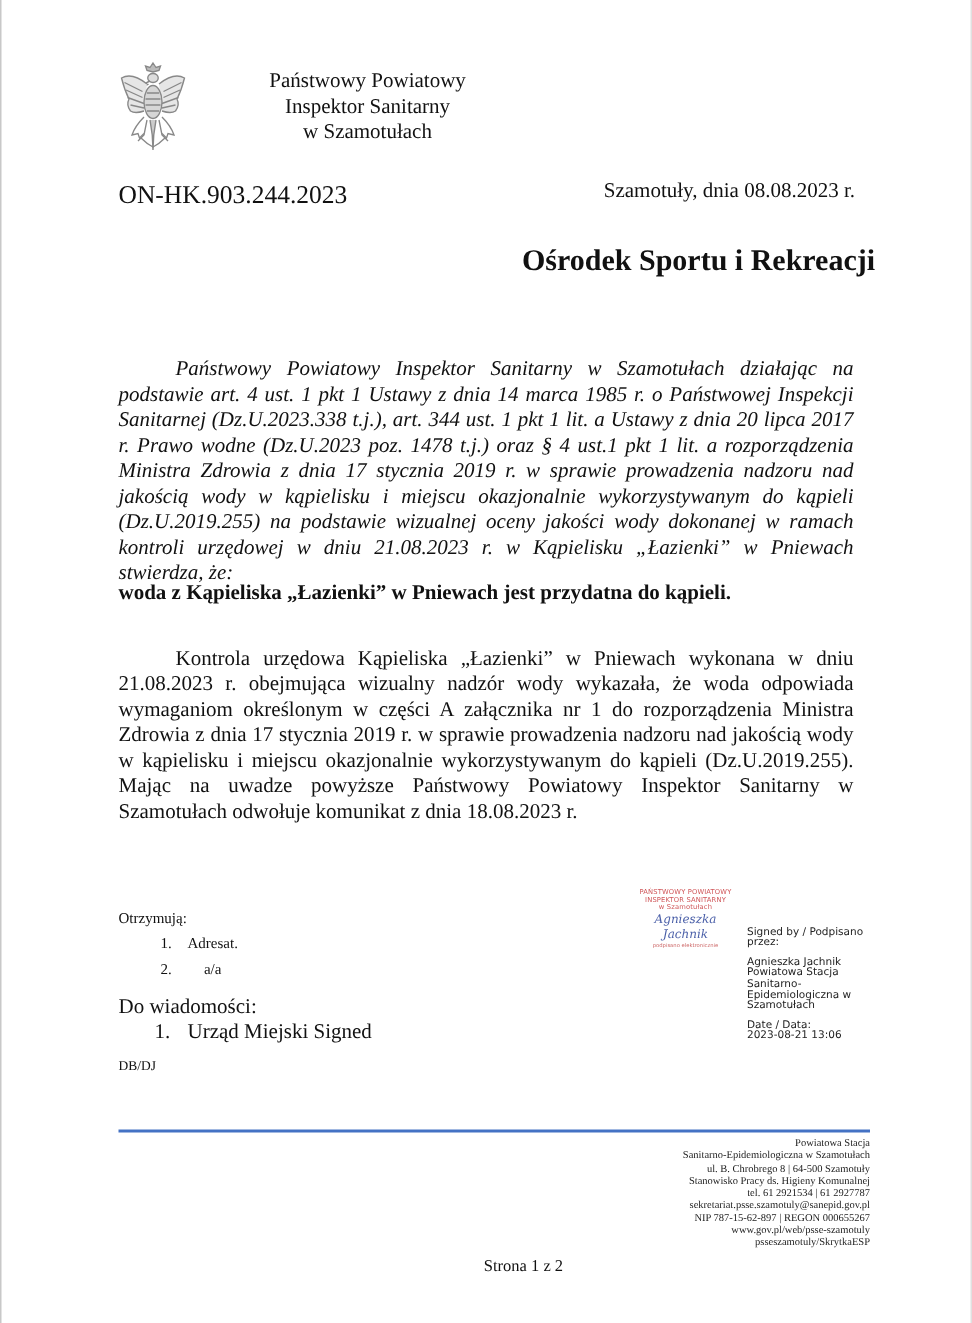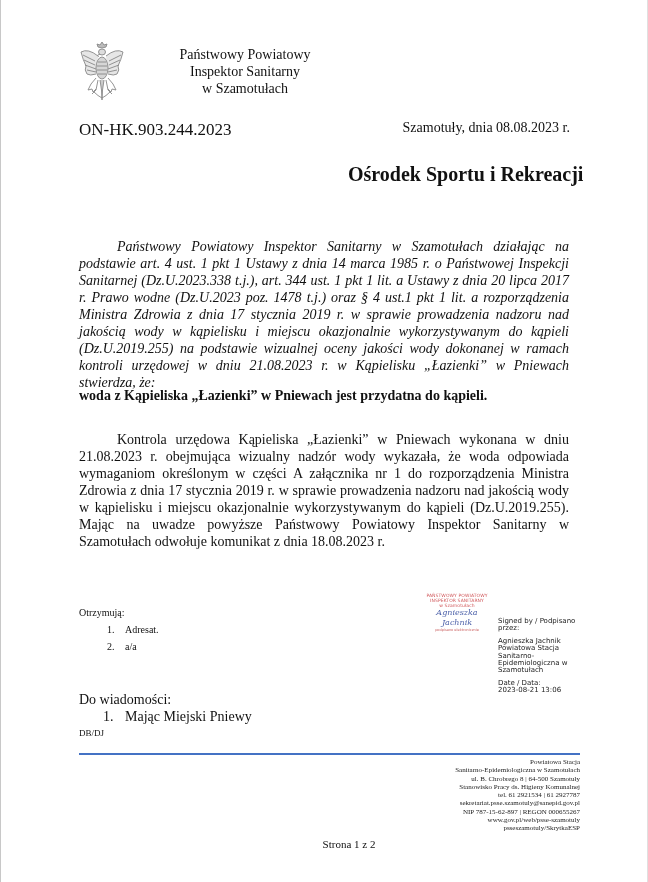--- a/index.html
+++ b/index.html
@@ -26,24 +26,24 @@
 
     .sig-block { position: absolute; left: 422px; top: 573px; width: 170px; height: 80px; }
     .stamp { position: absolute; left: 0; top: 20px; width: 70px; height: 36px; font-family: "DejaVu Sans", sans-serif; }
     .stamp .l1 { font-size: 4.5px; color: #d0575a; text-align: center; line-height: 5px; letter-spacing: 0.1px; }
     .stamp .sig { font-family: "DejaVu Serif", serif; font-style: italic; font-size: 8px; color: #4a5fa8; text-align: center; line-height: 10px; }
     .stamp .l4 { font-size: 3.5px; color: #c66; text-align: center; line-height: 4px; }
     .sig-text { position: absolute; left: 76px; top: 0; font-family: "DejaVu Sans", sans-serif; font-size: 7px; line-height: 7.4px; color: #222; margin-top: 45px; }
     .sig-text .gap { height: 5px; }
 
     .recipients { position: absolute; left: 79px; top: 604px; font-size: 10px; line-height: 17px; }
-    .recipients ol, .cc ol { margin: 0; padding-left: 38px; }
+    .recipients ol, .cc ol { margin: 0; padding-left: 38px; text-align: center; }
     .recipients li, .cc li { padding-left: 8px; }
-    .cc { position: absolute; left: 79px; top: 663px; font-size: 14px; line-height: 17px; margin-top: 28px; }
-    .initials { position: absolute; left: 79px; top: 728px; font-size: 9px; }
+    .cc { position: absolute; left: 79px; top: 663px; font-size: 14px; line-height: 17px; }
+    .initials { position: absolute; left: 79px; top: 705px; font-size: 9px; }
 
     .footer-line { position: absolute; left: 79px; top: 753px; width: 501px; height: 2px; background: #4472c4; }
     .footer-address { position: absolute; right: 68px; top: 758px; width: 200px; text-align: right; font-size: 7px; line-height: 8.3px; color: #222; }
     .page-number { position: absolute; left: 0; width: 648px; top: 838px; text-align: center; font-size: 11px; margin-left: 25px; }
   </style>
 </head>
 <body>
 
 <div class="page-border-left"></div>
 <div class="page-border-right"></div>
@@ -113,21 +113,21 @@
   <div>Otrzymują:</div>
   <ol>
     <li>Adresat.</li>
     <li>a/a</li>
   </ol>
 </div>
 
 <div class="cc">
   <div>Do wiadomości:</div>
   <ol>
-    <li>Mając Miejski Pniewy</li>
+    <li>Urząd Miejski Signed</li>
   </ol>
 </div>
 
 <div class="initials">DB/DJ</div>
 
 <div class="footer-line"></div>
 <div class="footer-address">
   <div>Powiatowa Stacja</div>
   <div>Sanitarno-Epidemiologiczna w Szamotułach</div>
   <div>ul. B. Chrobrego 8 | 64-500 Szamotuły</div>

